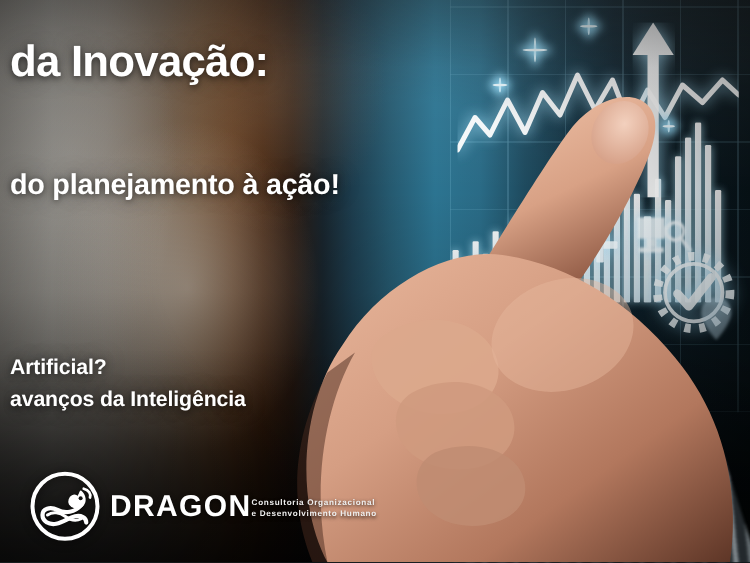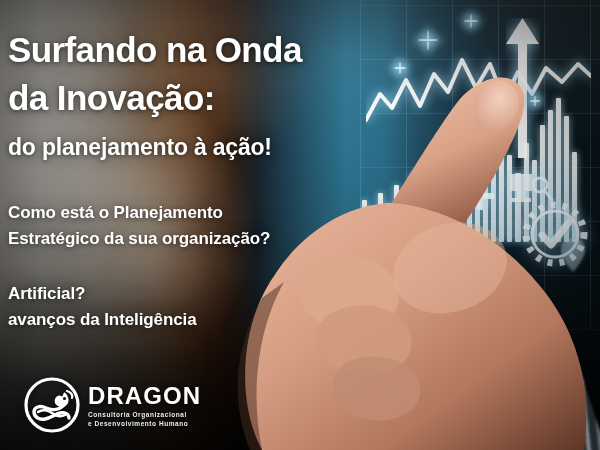--- a/index.html
+++ b/index.html
@@ -121,21 +121,21 @@
   .headline .l{display:block;white-space:nowrap;}
   .subhead{left:8px;top:132px;font-size:23px;line-height:30px;font-weight:700;letter-spacing:-0.2px;white-space:nowrap;text-align:right;}
   .para{left:8px;font-size:17px;line-height:26px;font-weight:600;letter-spacing:-0.1px;}
   .para .l{display:block;white-space:nowrap;}
   .para1{top:200px;}
   .para2{top:281px;}
 
   
   .logo{position:absolute;left:24px;top:377px;z-index:45;display:flex;align-items:center;gap:8px;}
   .emblem{width:56px;height:56px;flex:0 0 56px;filter:drop-shadow(0 1px 4px rgba(0,0,0,.6));}
-  .logo-words{display:flex;flex-direction:column;justify-content:center;padding-top:2px;}
+  .logo-words{display:flex;flex-direction:row;justify-content:center;padding-top:2px;}
   .wordmark{color:#fff;font-size:24px;line-height:22px;font-weight:700;letter-spacing:1.1px;
             text-shadow:0 1px 4px rgba(0,0,0,.6);}
   .tagline{color:#efefef;font-size:6.5px;line-height:9px;font-weight:600;letter-spacing:.55px;
            margin-top:3px;text-shadow:0 1px 3px rgba(0,0,0,.75);}
   .tagline span{display:block;white-space:nowrap;}
 
   
   .sleeve{
     position:absolute;right:-10px;bottom:-12px;width:240px;height:120px;z-index:20;
     transform:rotate(-18deg);transform-origin:100% 100%;
@@ -276,30 +276,25 @@
       <path d="M74 388 C62 330 70 266 96 220 L74 236 C44 290 44 344 62 388 Z" fill="#4a2a1d" opacity=".5"></path>
     </svg>
   </div>
 
   <div class="sleeve"></div>
 
   <div class="bg-layer bg-vert"></div>
   <div class="vignette"></div>
 
   <div class="txt headline">
-    <span class="l">Surfando na Onda</span>
     <span class="l">da Inovação:</span>
   </div>
 
   <div class="txt subhead">do planejamento à ação!</div>
 
-  <div class="txt para para1">
-    <span class="l">Como está o Planejamento</span>
-    <span class="l">Estratégico da sua organização?</span>
-  </div>
 
   <div class="txt para para2">
     <span class="l">Artificial?</span>
     <span class="l">avanços da Inteligência</span>
   </div>
 
   <div class="logo">
     <svg class="emblem" viewBox="0 0 56 56">
       <circle cx="28" cy="28" r="26" fill="none" stroke="#ffffff" stroke-width="3.2"></circle>
       <path d="M40 16 C44 19 45 25 41 28 C38 30 34 29 32 26 C31 24 32 21 34 20

